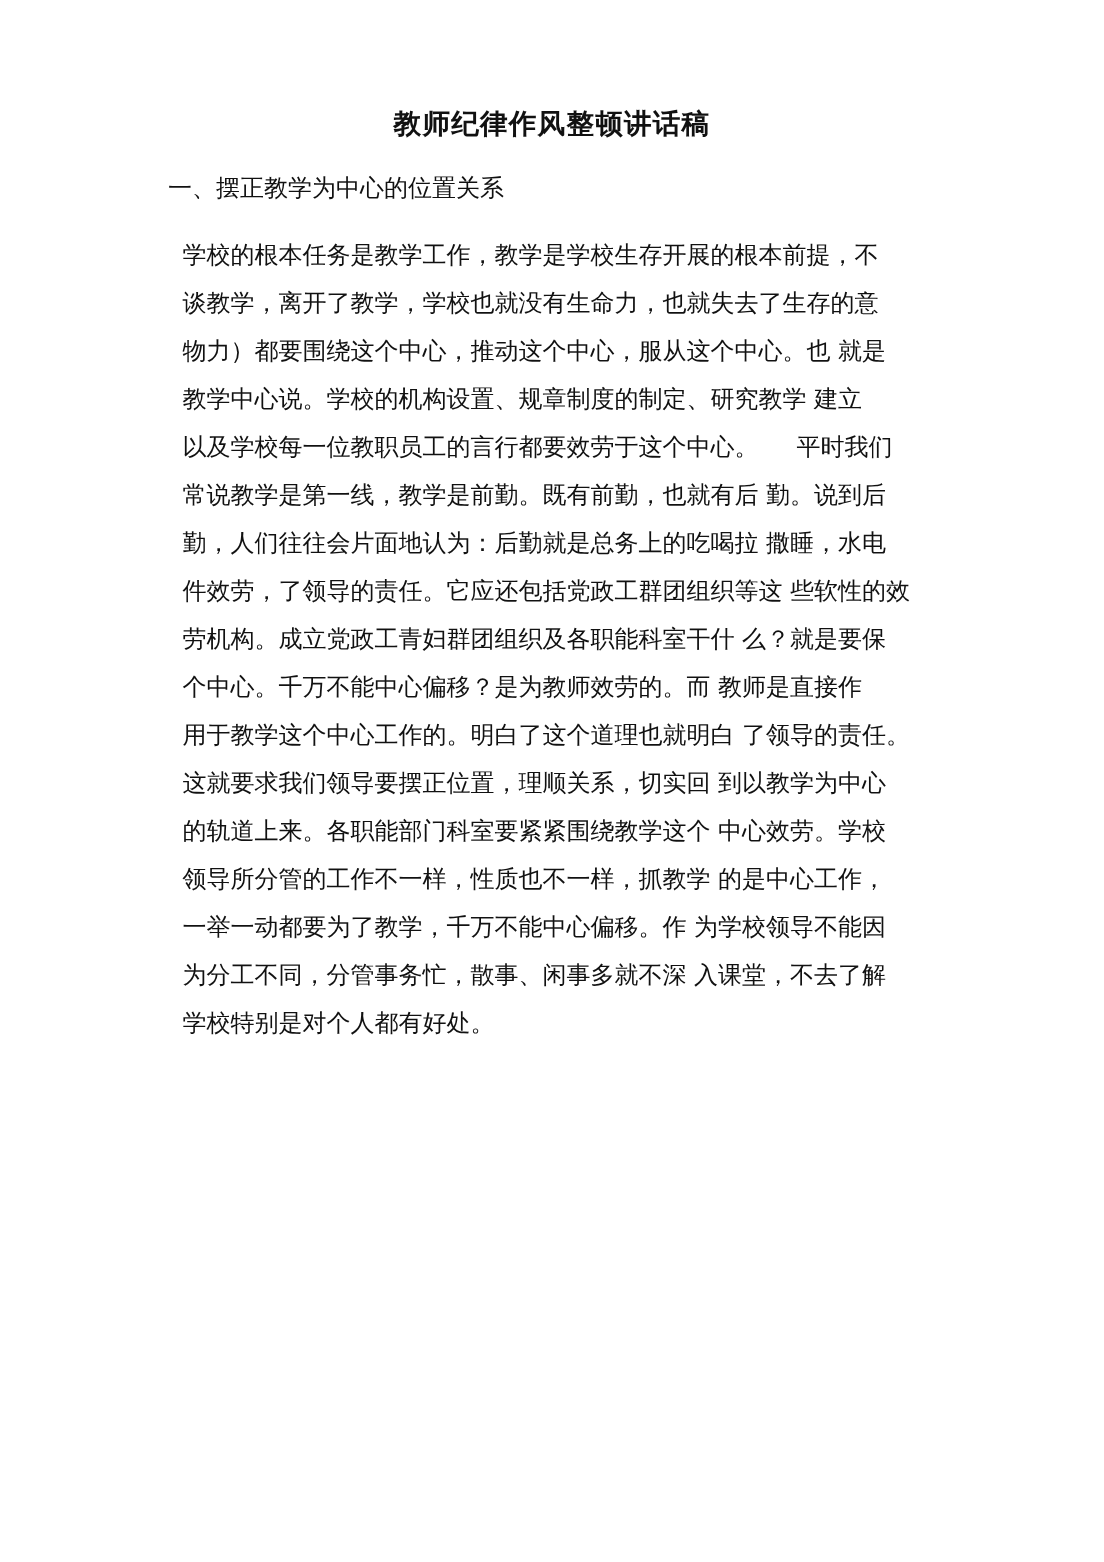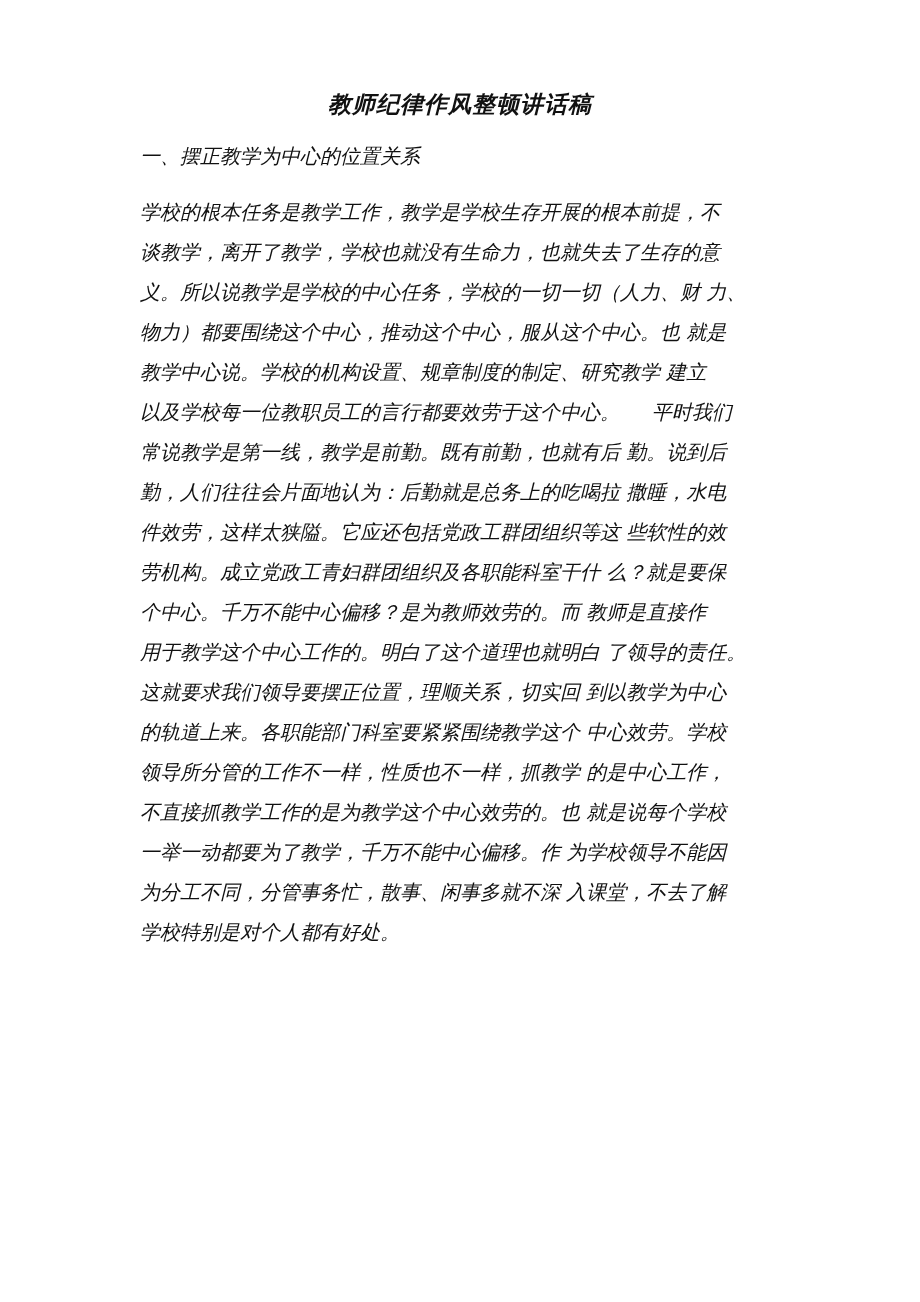--- a/index.html
+++ b/index.html
@@ -14,21 +14,20 @@
       overflow: hidden;
       font-family: "DejaVu Serif", "Liberation Serif", serif;
       color: #111111;
     }
     .page {
       position: absolute;
       left: 0; top: 0;
       width: 920px;
       height: 1302px;
       background: #ffffff;
-      font-style: italic;
     }
     .title {
       position: absolute;
       top: 88px;
       left: 0;
       width: 920px;
       text-align: center;
       font-size: 23px;
       font-weight: bold;
       letter-spacing: 1px;
@@ -49,42 +48,41 @@
       left: 140px;
       width: 660px;
     }
     .line {
       display: block;
       height: 40px;
       line-height: 32px;
       font-size: 20px;
       white-space: pre;
       letter-spacing: 0px;
+      margin-left: 12px;
     }
   </style>
 </head>
 <body>
 
 <div class="page">
   <div class="title">教师纪律作风整顿讲话稿</div>
   <div class="heading">一、摆正教学为中心的位置关系</div>
   <div class="body-lines">
     <span class="line">学校的根本任务是教学工作，教学是学校生存开展的根本前提，不</span>
     <span class="line">谈教学，离开了教学，学校也就没有生命力，也就失去了生存的意</span>
-    <span class="line">义。所以说教学是学校的中心任务，学校的一切一切（人力、财 力、</span>
     <span class="line">物力）都要围绕这个中心，推动这个中心，服从这个中心。也 就是</span>
     <span class="line">教学中心说。学校的机构设置、规章制度的制定、研究教学 建立</span>
     <span class="line">以及学校每一位教职员工的言行都要效劳于这个中心。     平时我们</span>
     <span class="line">常说教学是第一线，教学是前勤。既有前勤，也就有后 勤。说到后</span>
     <span class="line">勤，人们往往会片面地认为：后勤就是总务上的吃喝拉 撒睡，水电</span>
-    <span class="line">件效劳，这样太狭隘。它应还包括党政工群团组织等这 些软性的效</span>
+    <span class="line">件效劳，了领导的责任。它应还包括党政工群团组织等这 些软性的效</span>
     <span class="line">劳机构。成立党政工青妇群团组织及各职能科室干什 么？就是要保</span>
     <span class="line">个中心。千万不能中心偏移？是为教师效劳的。而 教师是直接作</span>
     <span class="line">用于教学这个中心工作的。明白了这个道理也就明白 了领导的责任。</span>
     <span class="line">这就要求我们领导要摆正位置，理顺关系，切实回 到以教学为中心</span>
     <span class="line">的轨道上来。各职能部门科室要紧紧围绕教学这个 中心效劳。学校</span>
     <span class="line">领导所分管的工作不一样，性质也不一样，抓教学 的是中心工作，</span>
-    <span class="line">不直接抓教学工作的是为教学这个中心效劳的。也 就是说每个学校</span>
     <span class="line">一举一动都要为了教学，千万不能中心偏移。作 为学校领导不能因</span>
     <span class="line">为分工不同，分管事务忙，散事、闲事多就不深 入课堂，不去了解</span>
     <span class="line">学校特别是对个人都有好处。</span>
   </div>
 </div>
 
 </body></html>

